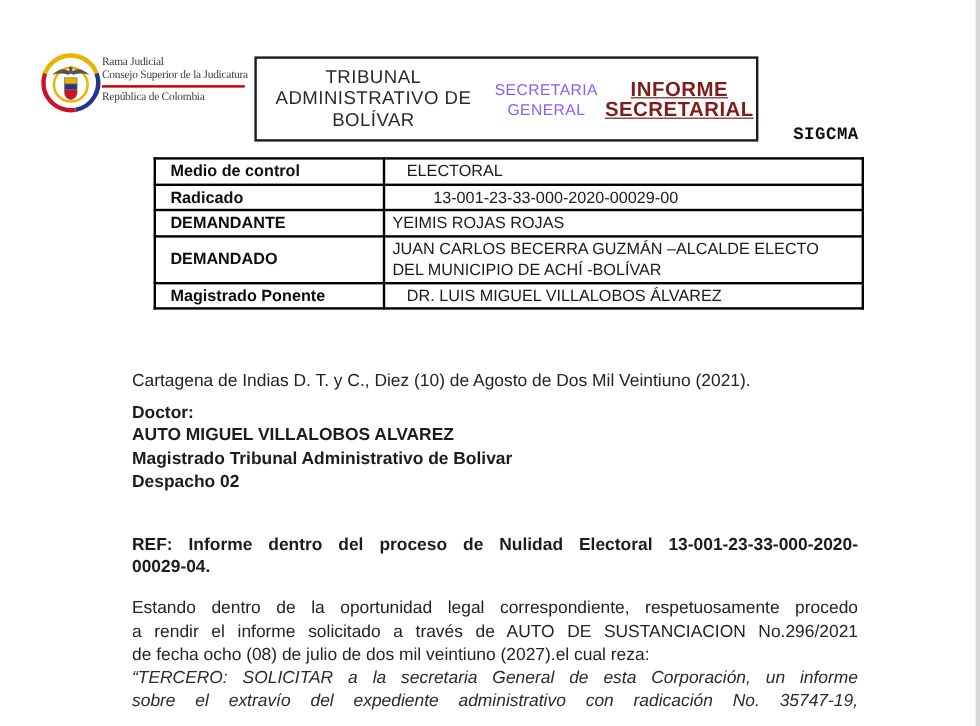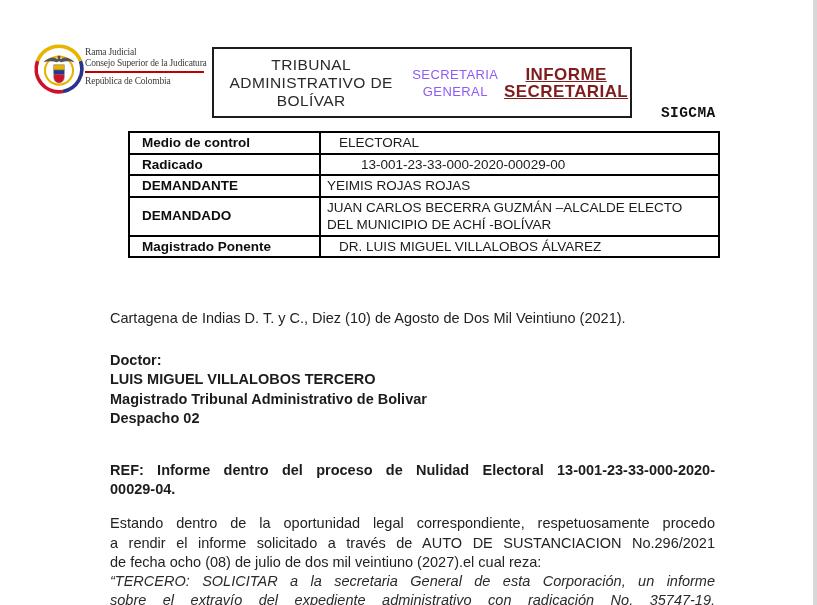--- a/index.html
+++ b/index.html
@@ -34,21 +34,21 @@
   .case-table tr.tall{height:38px;}
   .val.ind1{padding-left:18px;}
   .val.ind2{padding-left:40px;}
   .clamp{display:inline-block;max-width:358px;vertical-align:top;}
 
   
   .doc-body{position:absolute;left:110px;top:309px;width:605px;font-size:14.5px;
             line-height:19.2px;color:#232323;}
   .jline{text-align:justify;text-align-last:justify;}
   .date-line{margin:0;}
-  .addressee{margin-top:23px;font-weight:bold;color:#1c1c1c;}
+  .addressee{margin-top:7px;font-weight:bold;color:#1c1c1c;}
   .ref-block{margin-top:33px;font-weight:bold;color:#1c1c1c;}
   .para-block{margin-top:15px;}
   .quote-block{font-style:italic;color:#2a2a2a;}
 </style>
 </head>
 <body>
 
 <div class="page">
 
   <div class="doc-header">
@@ -106,21 +106,21 @@
       </tr>
     </tbody>
   </table>
 
   <div class="doc-body">
 
     <p class="date-line">Cartagena de Indias D. T. y C., Diez (10) de Agosto de Dos Mil Veintiuno (2021).</p>
 
     <div class="addressee">
       <div>Doctor:</div>
-      <div>LUIS MIGUEL VILLALOBOS TERCERO</div>
+      <div>AUTO MIGUEL VILLALOBOS ALVAREZ</div>
       <div>Magistrado Tribunal Administrativo de Bolivar</div>
       <div>Despacho 02</div>
     </div>
 
     <div class="ref-block">
       <div class="jline">REF: Informe dentro del proceso de Nulidad Electoral 13-001-23-33-000-2020-</div>
       <div>00029-04.</div>
     </div>
 
     <div class="para-block">

